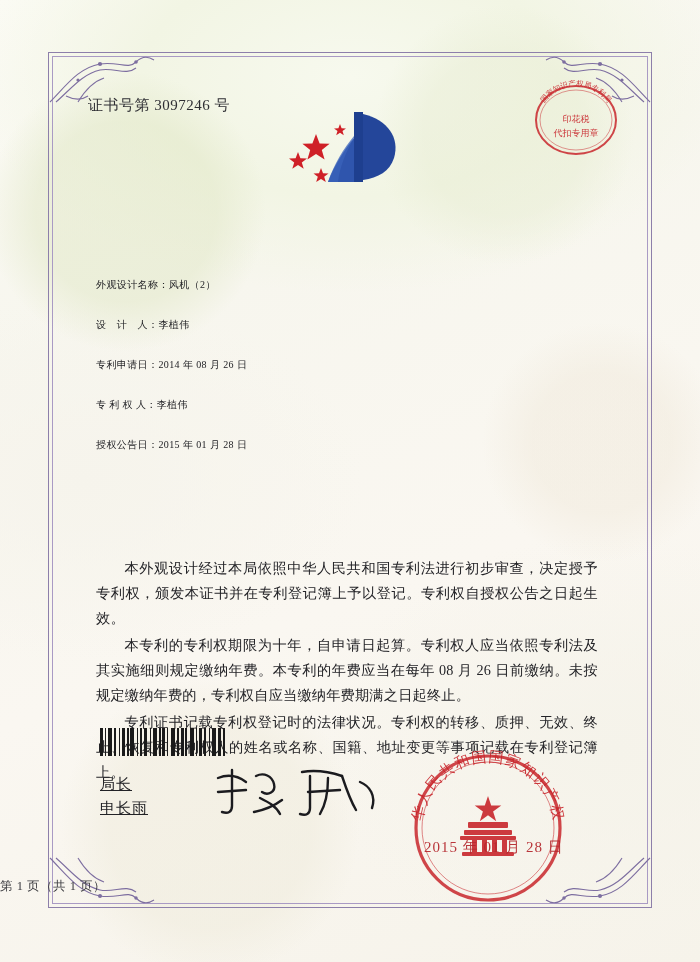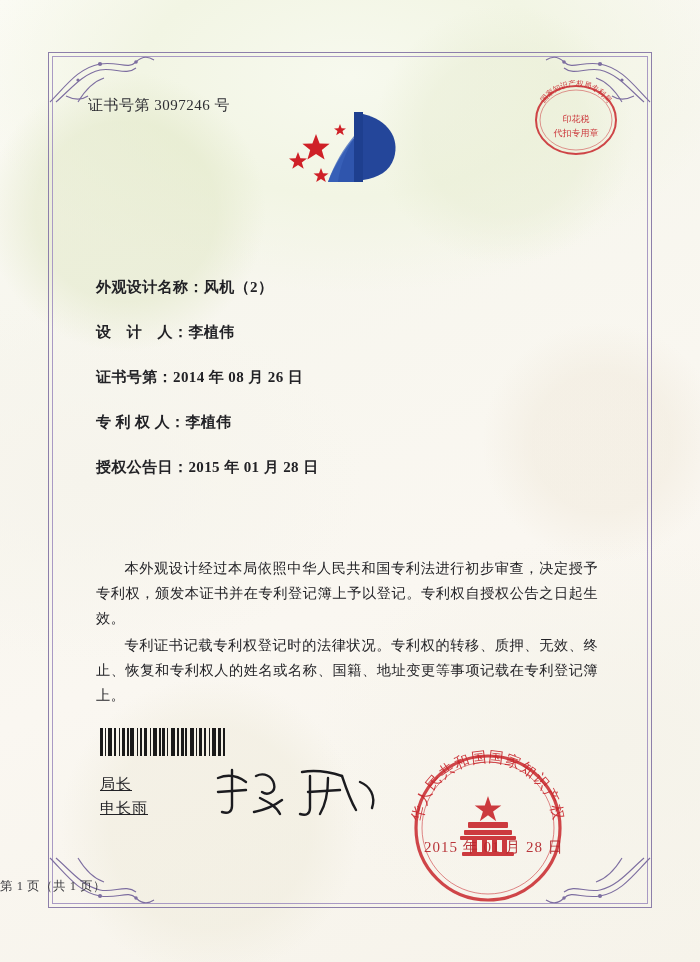--- a/index.html
+++ b/index.html
@@ -114,24 +114,23 @@
   .fields {
     position: absolute;
     left: 96px;
     top: 278px;
     width: 500px;
   }
   .field-row {
     display: flex;
     align-items: center;
     margin-bottom: 26px;
-    font-size: 15px;
+    font-size: 10px;
     color: #222226;
     letter-spacing: 0.4px;
-    font-weight: bold;
   }
   .field-label {
     white-space: nowrap;
   }
   .field-value {
     white-space: nowrap;
   }
 
   
   .body-text {
@@ -318,35 +317,36 @@
   <div class="fields">
     <div class="field-row">
       <span class="field-label">外观设计名称：</span>
       <span class="field-value">风机（2）</span>
     </div>
     <div class="field-row">
       <span class="field-label">设　计　人：</span>
       <span class="field-value">李植伟</span>
     </div>
     <div class="field-row">
-      <span class="field-label">证书号第：</span>
+      <span class="field-label">专利申请日：</span>
       <span class="field-value">2014 年 08 月 26 日</span>
     </div>
     <div class="field-row">
       <span class="field-label">专 利 权 人：</span>
       <span class="field-value">李植伟</span>
     </div>
     <div class="field-row">
       <span class="field-label">授权公告日：</span>
       <span class="field-value">2015 年 01 月 28 日</span>
     </div>
   </div>
 
   <div class="body-text">
     <p>本外观设计经过本局依照中华人民共和国专利法进行初步审查，决定授予专利权，颁发本证书并在专利登记簿上予以登记。专利权自授权公告之日起生效。</p>
+    <p>本专利的专利权期限为十年，自申请日起算。专利权人应当依照专利法及其实施细则规定缴纳年费。本专利的年费应当在每年 08 月 26 日前缴纳。未按规定缴纳年费的，专利权自应当缴纳年费期满之日起终止。</p>
     <p>专利证书记载专利权登记时的法律状况。专利权的转移、质押、无效、终止、恢复和专利权人的姓名或名称、国籍、地址变更等事项记载在专利登记簿上。</p>
   </div>
 
   <div class="barcode">
     <i style="width:3px"></i><i style="width:2px;background:transparent"></i><i style="width:1px"></i><i style="width:2px;background:transparent"></i><i style="width:4px"></i><i style="width:2px;background:transparent"></i><i style="width:2px"></i><i style="width:3px;background:transparent"></i><i style="width:1px"></i><i style="width:2px;background:transparent"></i><i style="width:3px"></i><i style="width:2px;background:transparent"></i><i style="width:2px"></i><i style="width:1px;background:transparent"></i><i style="width:4px"></i><i style="width:3px;background:transparent"></i><i style="width:1px"></i><i style="width:2px;background:transparent"></i><i style="width:2px"></i><i style="width:2px;background:transparent"></i><i style="width:3px"></i><i style="width:3px;background:transparent"></i><i style="width:1px"></i><i style="width:2px;background:transparent"></i><i style="width:4px"></i><i style="width:2px;background:transparent"></i><i style="width:2px"></i><i style="width:1px;background:transparent"></i><i style="width:3px"></i><i style="width:2px;background:transparent"></i><i style="width:1px"></i><i style="width:3px;background:transparent"></i><i style="width:4px"></i><i style="width:2px;background:transparent"></i><i style="width:2px"></i><i style="width:2px;background:transparent"></i><i style="width:3px"></i><i style="width:1px;background:transparent"></i><i style="width:2px"></i><i style="width:3px;background:transparent"></i><i style="width:4px"></i><i style="width:2px;background:transparent"></i><i style="width:1px"></i><i style="width:2px;background:transparent"></i><i style="width:3px"></i><i style="width:2px;background:transparent"></i><i style="width:2px"></i><i style="width:3px;background:transparent"></i><i style="width:1px"></i><i style="width:2px;background:transparent"></i><i style="width:4px"></i><i style="width:2px;background:transparent"></i><i style="width:3px"></i><i style="width:2px;background:transparent"></i><i style="width:2px"></i>
   </div>
 
   <div class="sign-block">
     <div>局长</div>
     <div>申长雨</div>

